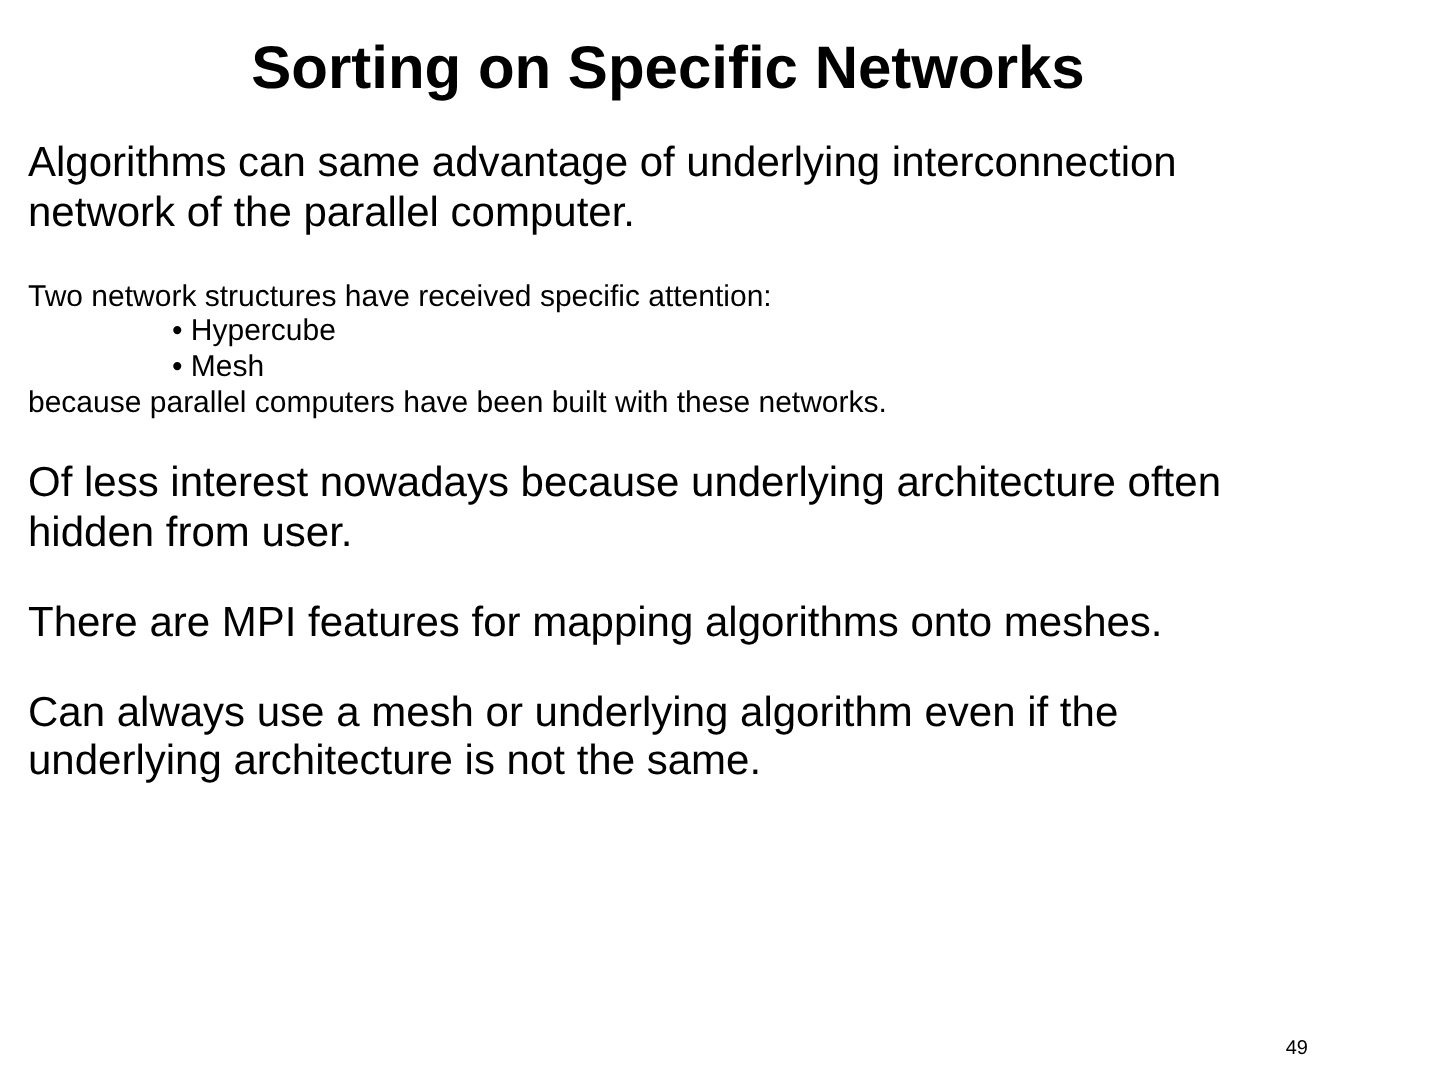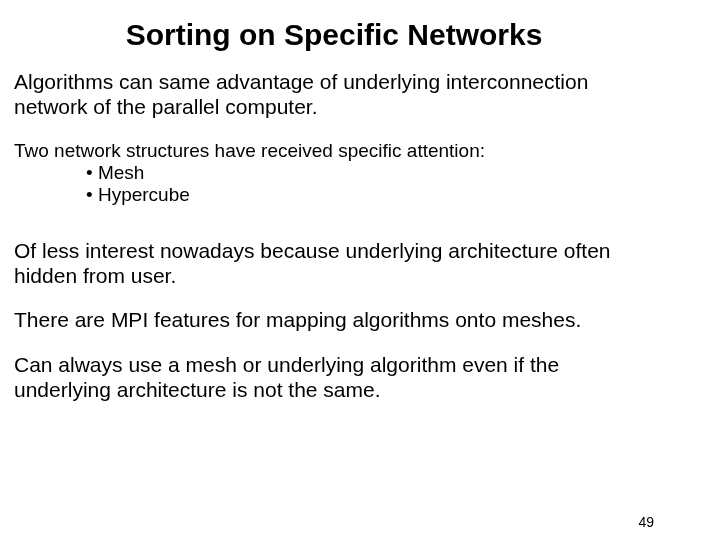--- a/index.html
+++ b/index.html
@@ -1,35 +1,36 @@
 <!DOCTYPE html>
 <html><head>
 <meta charset="utf-8">
 <style>
   * { margin: 0; padding: 0; box-sizing: border-box; }
   html, body { width: 720px; height: 540px; background: #fff; font-family: Arial, Helvetica, sans-serif; color: #000; }
   .slide { width: 668px; height: 540px; position: relative; padding: 18px 14px 14px 14px; }
   .title { font-size: 30px; font-weight: bold; text-align: center; margin-bottom: 18px; }
   .para { font-size: 21px; line-height: 1.18; margin-bottom: 20px; }
-  .block { font-size: 19px; line-height: 1.18; margin-bottom: 32px; }
+  .block { font-size: 15px; line-height: 1.18; margin-bottom: 20px; }
   .bullet { padding-left: 72px; }
-  .page-num { position: absolute; right: 14px; bottom: 10px; font-size: 14px; }
+  .page-num { position: absolute; right: 14px; bottom: 10px; font-size: 10px; }
 </style>
 </head>
 <body>
 
 <div class="slide">
   <h1 class="title">Sorting on Specific Networks</h1>
 
   <p class="para">Algorithms can same advantage of underlying interconnection network of the parallel computer.</p>
 
   <div class="block">
     <div>Two network structures have received specific attention:</div>
+    <div class="bullet">• Hypercube</div>
     <div class="bullet">• Mesh</div>
-    <div class="bullet">• Hypercube</div>
+    <div>because parallel computers have been built with these networks.</div>
   </div>
 
   <p class="para">Of less interest nowadays because underlying architecture often hidden from user.</p>
 
   <p class="para">There are MPI features for mapping algorithms onto meshes.</p>
 
   <p class="para">Can always use a mesh or underlying algorithm even if the underlying architecture is not the same.</p>
 
   <div class="page-num">49</div>
 </div>

